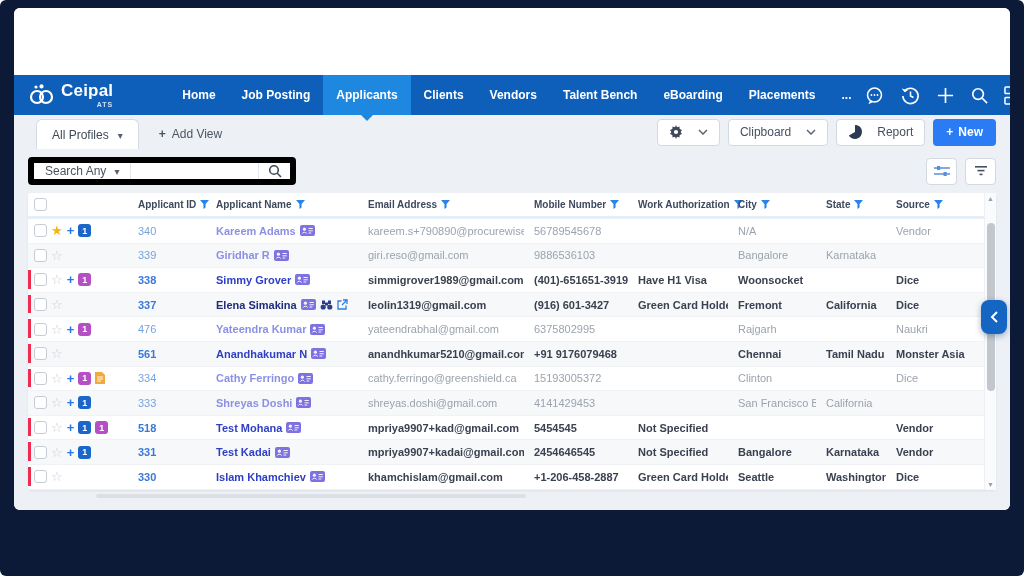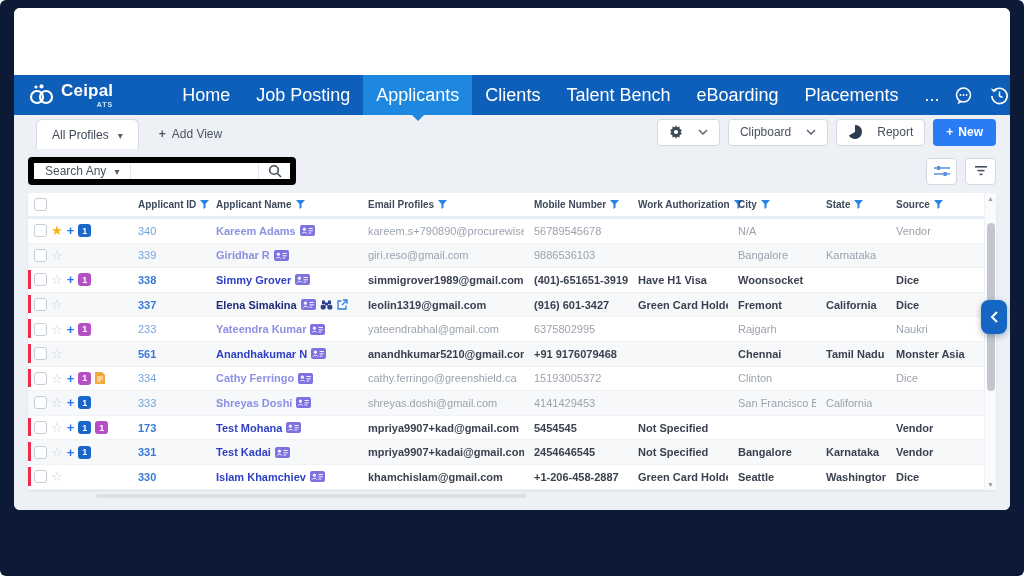--- a/index.html
+++ b/index.html
@@ -15,21 +15,21 @@
 
   
   .navbar { height:40px; background:var(--navbar,#0d5fba); display:flex;
             align-items:stretch; padding:0 12px 0 14px; position:relative; z-index:5; }
   .brand { display:flex; align-items:center; gap:7px; }
   .brand-text { display:flex; flex-direction:column; align-items:flex-end; line-height:1; }
   .brand-name { color:#fff; font-size:17px; font-weight:700; letter-spacing:.2px; }
   .brand-sub { color:#cfe2f7; font-size:7px; font-weight:700; letter-spacing:1px; margin-top:2px; }
   .nav-items { display:flex; margin-left:56px; }
   .nav-item { display:flex; align-items:center; padding:0 13px; color:#fff;
-              font-size:18px; font-weight:400; position:relative; cursor:pointer; white-space:nowrap;text-align:right; }
+              font-size:12px; font-weight:700; position:relative; cursor:pointer; white-space:nowrap;text-align:right; }
   .nav-item.active { background:var(--active-tab,#1e88e0); }
   .nav-item.active::after { content:''; position:absolute; left:50%; bottom:-6px;
       transform:translateX(-50%); border:6px solid transparent;
       border-top-color:var(--active-tab,#1e88e0); border-bottom:0; }
   .nav-icons { margin-left:auto; display:flex; align-items:center; gap:15px; }
   .nav-ic { display:flex; align-items:center; cursor:pointer; }
 
   
   .content { height:395px; background:#edf0f5; padding:0 14px; position:relative; }
 
@@ -138,20 +138,21 @@
         <span class="brand-text">
           <span class="brand-name">Ceipal</span>
           <span class="brand-sub">ATS</span>
         </span>
       </div>
       <nav class="nav-items" id="nav-items">
           <div class="nav-item">Home</div>
           <div class="nav-item">Job Posting</div>
           <div class="nav-item active">Applicants</div>
           <div class="nav-item">Clients</div>
+          <div class="nav-item">Vendors</div>
           <div class="nav-item">Talent Bench</div>
           <div class="nav-item">eBoarding</div>
           <div class="nav-item">Placements</div>
           <div class="nav-item">...</div>
         </nav>
       <div class="nav-icons" id="nav-icons">
           <span class="nav-ic">
             <svg width="21" height="21" viewBox="0 0 22 22" fill="none">
               <circle cx="11" cy="10.5" r="7.3" stroke="#fff" stroke-width="1.6"></circle>
               <path d="M6.2 16.6L4.6 20.2l4.4-2.1z" fill="#fff"></path>
@@ -292,21 +293,21 @@
      </div>
               <div class="th">
        <span class="th-label">Applicant Name</span>
                 <span class="icon">
                   <svg width="9" height="9" viewBox="0 0 10 10" fill="#2a84e8">
                     <path d="M0 0h10L6.2 4.5v3.7L3.8 10V4.5z"></path>
                   </svg>
                 </span>
      </div>
               <div class="th">
-       <span class="th-label">Email Profiles</span>
+       <span class="th-label">Email Address</span>
                 <span class="icon">
                   <svg width="9" height="9" viewBox="0 0 10 10" fill="#2a84e8">
                     <path d="M0 0h10L6.2 4.5v3.7L3.8 10V4.5z"></path>
                   </svg>
                 </span>
      </div>
               <div class="th">
        <span class="th-label">Mobile Number</span>
                 <span class="icon">
                   <svg width="9" height="9" viewBox="0 0 10 10" fill="#2a84e8">
@@ -526,21 +527,21 @@
   </div>
               <div class="grid trow em-muted">
     <span class="marker"></span>
     <div class="td cell-controls">
                   <span class="checkbox"></span>
                   <span class="star outline"></span>
                   <span class="plus"></span>
                   <span class="badge purple">1</span>
                 </div>
     <div class="td">
-                  <span class="id-link">233</span>
+                  <span class="id-link">476</span>
                 </div>
     <div class="td">
                   <span class="name-link">Yateendra Kumar</span>
                   <span class="icon">
                     <svg width="15" height="11" viewBox="0 0 15 11">
                       <rect width="15" height="11" rx="2" fill="#7e72e0"></rect>
                       <circle cx="4.4" cy="4.2" r="1.6" fill="#fff" opacity=".9"></circle>
                       <path d="M2.2 8.6c.4-1.8 4-1.8 4.4 0" stroke="#fff" stroke-width="1" fill="none" opacity=".9"></path>
                       <path d="M8.5 3.5h4.3M8.5 5.8h4.3M8.5 8h2.8" stroke="#fff" stroke-width="1" opacity=".9"></path>
                     </svg>
@@ -695,21 +696,21 @@
               <div class="grid trow em-bold">
     <span class="marker"></span>
     <div class="td cell-controls">
                   <span class="checkbox"></span>
                   <span class="star outline"></span>
                   <span class="plus"></span>
                   <span class="badge blue">1</span>
                   <span class="badge purple">1</span>
                 </div>
     <div class="td">
-                  <span class="id-link">173</span>
+                  <span class="id-link">518</span>
                 </div>
     <div class="td">
                   <span class="name-link">Test Mohana</span>
                   <span class="icon">
                     <svg width="15" height="11" viewBox="0 0 15 11">
                       <rect width="15" height="11" rx="2" fill="#7e72e0"></rect>
                       <circle cx="4.4" cy="4.2" r="1.6" fill="#fff" opacity=".9"></circle>
                       <path d="M2.2 8.6c.4-1.8 4-1.8 4.4 0" stroke="#fff" stroke-width="1" fill="none" opacity=".9"></path>
                       <path d="M8.5 3.5h4.3M8.5 5.8h4.3M8.5 8h2.8" stroke="#fff" stroke-width="1" opacity=".9"></path>
                     </svg>

